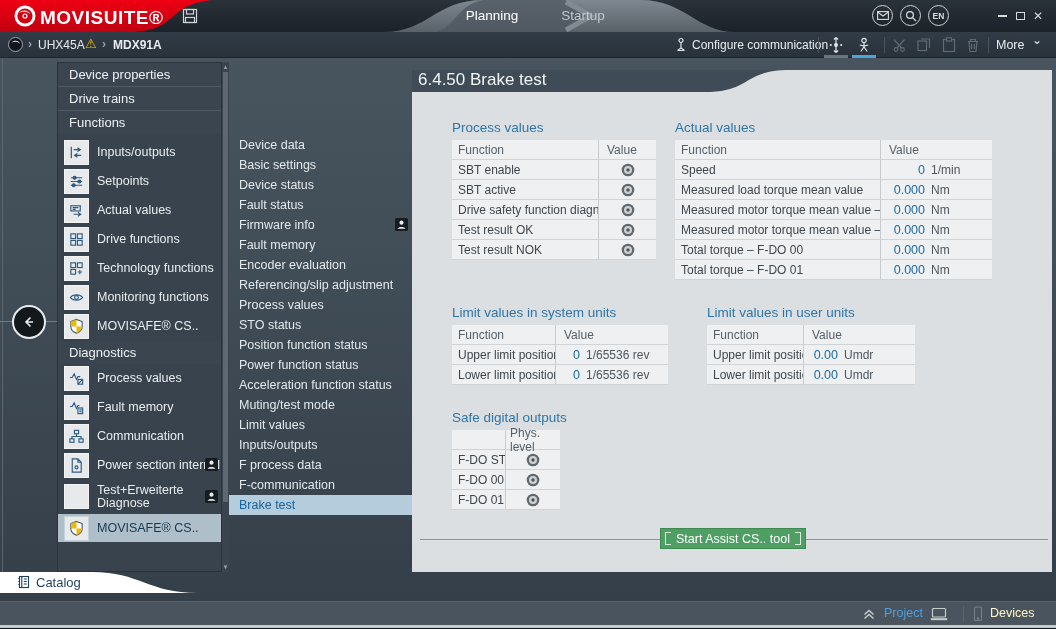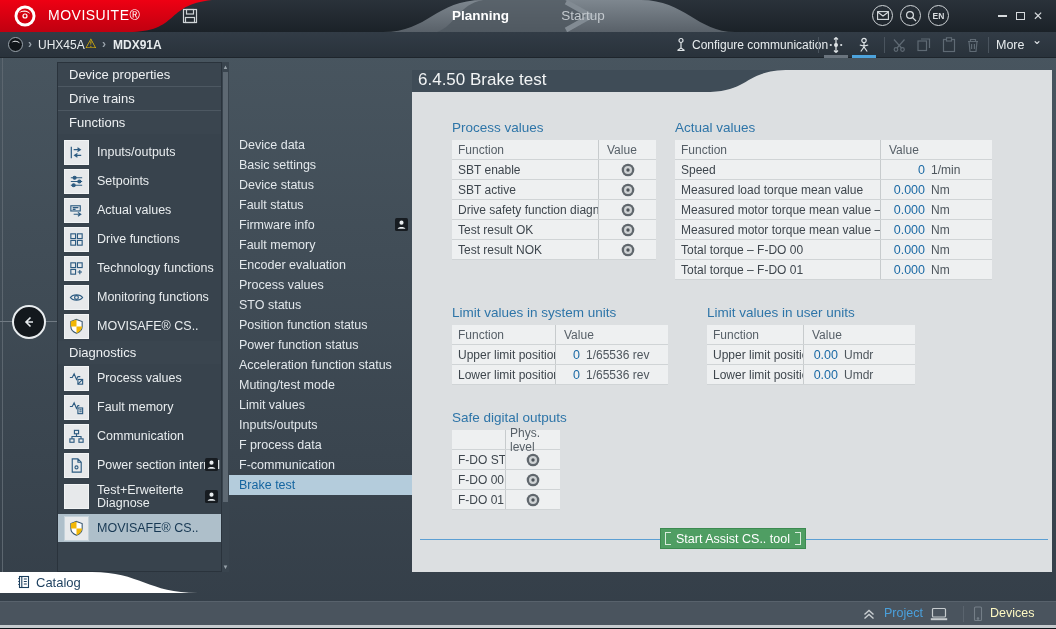--- a/index.html
+++ b/index.html
@@ -3,21 +3,21 @@
 <meta charset="utf-8">
 <style>
   html,body{margin:0;padding:0}
   body{width:1056px;height:629px;overflow:hidden;position:relative;
        font-family:"Liberation Sans",sans-serif;background:#333d47;
        -webkit-font-smoothing:antialiased}
   .abs{position:absolute}
   
   .titlebar{position:absolute;left:0;top:0;width:1056px;height:32px;
             background:linear-gradient(#2a323a,#1b2228);z-index:30}
-  .logo-text{position:absolute;left:48px;top:7px;color:#fff;font-size:14px;font-weight:normal;letter-spacing:.5px}
+  .logo-text{position:absolute;left:40px;top:7px;color:#fff;font-size:19px;font-weight:bold;letter-spacing:.5px}
   .tab-label{position:absolute;top:8px;font-size:13.5px;z-index:32}
   .win-btn{position:absolute;top:9px;width:16px;height:14px;display:flex;align-items:center;justify-content:center;color:#d6dadd;font-size:12px}
   .circ-ico{position:absolute;top:5px;width:21px;height:21px;border:1.5px solid #cfd4d7;border-radius:50%;
             display:flex;align-items:center;justify-content:center;color:#d8dcdf;box-sizing:border-box}
   
   .toolbar{position:absolute;left:0;top:32px;width:1056px;height:26px;
            background:linear-gradient(#323c46,#29323b);border-bottom:1px solid #1e252c;z-index:25;box-sizing:border-box}
   .bc-txt{position:absolute;top:6px;font-size:12px;color:#e8ecee}
   .bc-sep{position:absolute;top:5px;font-size:12px;color:#98a2aa;font-weight:bold}
   .tb-ico{position:absolute;top:4px;width:18px;height:18px}
@@ -121,21 +121,21 @@
     <defs>
         <linearGradient id="tg" x1="0" y1="0" x2="0" y2="1">
       <stop offset="0" stop-color="#7e878f"></stop>
           <stop offset="1" stop-color="#596169"></stop>
         </linearGradient>
       </defs>
     <path d="M0 32 C46 32 52 0 100 0 H258 C302 0 314 32 352 32 Z" fill="url(#tg)"></path>
     <path d="M100 0 H182 L210 16 L182 32 H54 C72 26 76 4 100 0 Z" fill="#4e575f" opacity="0.75"></path>
     <path d="M183 2 L208 16 L183 30" fill="none" stroke="#828b93" stroke-width="5"></path>
   </svg>
-  <div class="tab-label" style="left:452px;width:80px;color:#ffffff;font-weight:bold">Planning</div>
+  <div class="tab-label" style="left:452px;width:80px;text-align:center;color:#ffffff;font-weight:normal">Planning</div>
   <div class="tab-label" style="left:548px;width:70px;text-align:center;color:#c3c9ce">Startup</div>
 
   <div class="circ-ico" style="left:872px">
     <svg width="12" height="9" viewBox="0 0 12 9" fill="none" stroke="#d8dcdf" stroke-width="1.1">
       <rect x="0.6" y="0.6" width="10.8" height="7.8"></rect>
         <path d="M0.6 1 L6 5 L11.4 1"></path>
       </svg>
   </div>
   <div class="circ-ico" style="left:900px">
     <svg width="12" height="12" viewBox="0 0 12 12" fill="none" stroke="#d8dcdf" stroke-width="1.2">
@@ -382,20 +382,21 @@
       <span class="sm-badge">
         <svg width="13" height="13" viewBox="0 0 12 12">
             <rect width="12" height="12" rx="1.5" fill="#171c21"></rect>
         <circle cx="6" cy="4.3" r="1.9" fill="#e8ecef"></circle>
             <path d="M2.4 10 C2.9 7.6 9.1 7.6 9.6 10 Z" fill="#e8ecef"></path>
           </svg>
       </span>
     </div>
     <div class="sm-item">Fault memory</div>
     <div class="sm-item">Encoder evaluation</div>
+    <div class="sm-item">Referencing/slip adjustment</div>
     <div class="sm-item">Process values</div>
     <div class="sm-item">STO status</div>
     <div class="sm-item">Position function status</div>
     <div class="sm-item">Power function status</div>
     <div class="sm-item">Acceleration function status</div>
     <div class="sm-item">Muting/test mode</div>
     <div class="sm-item">Limit values</div>
     <div class="sm-item">Inputs/outputs</div>
     <div class="sm-item">F process data</div>
     <div class="sm-item">F-communication</div>

